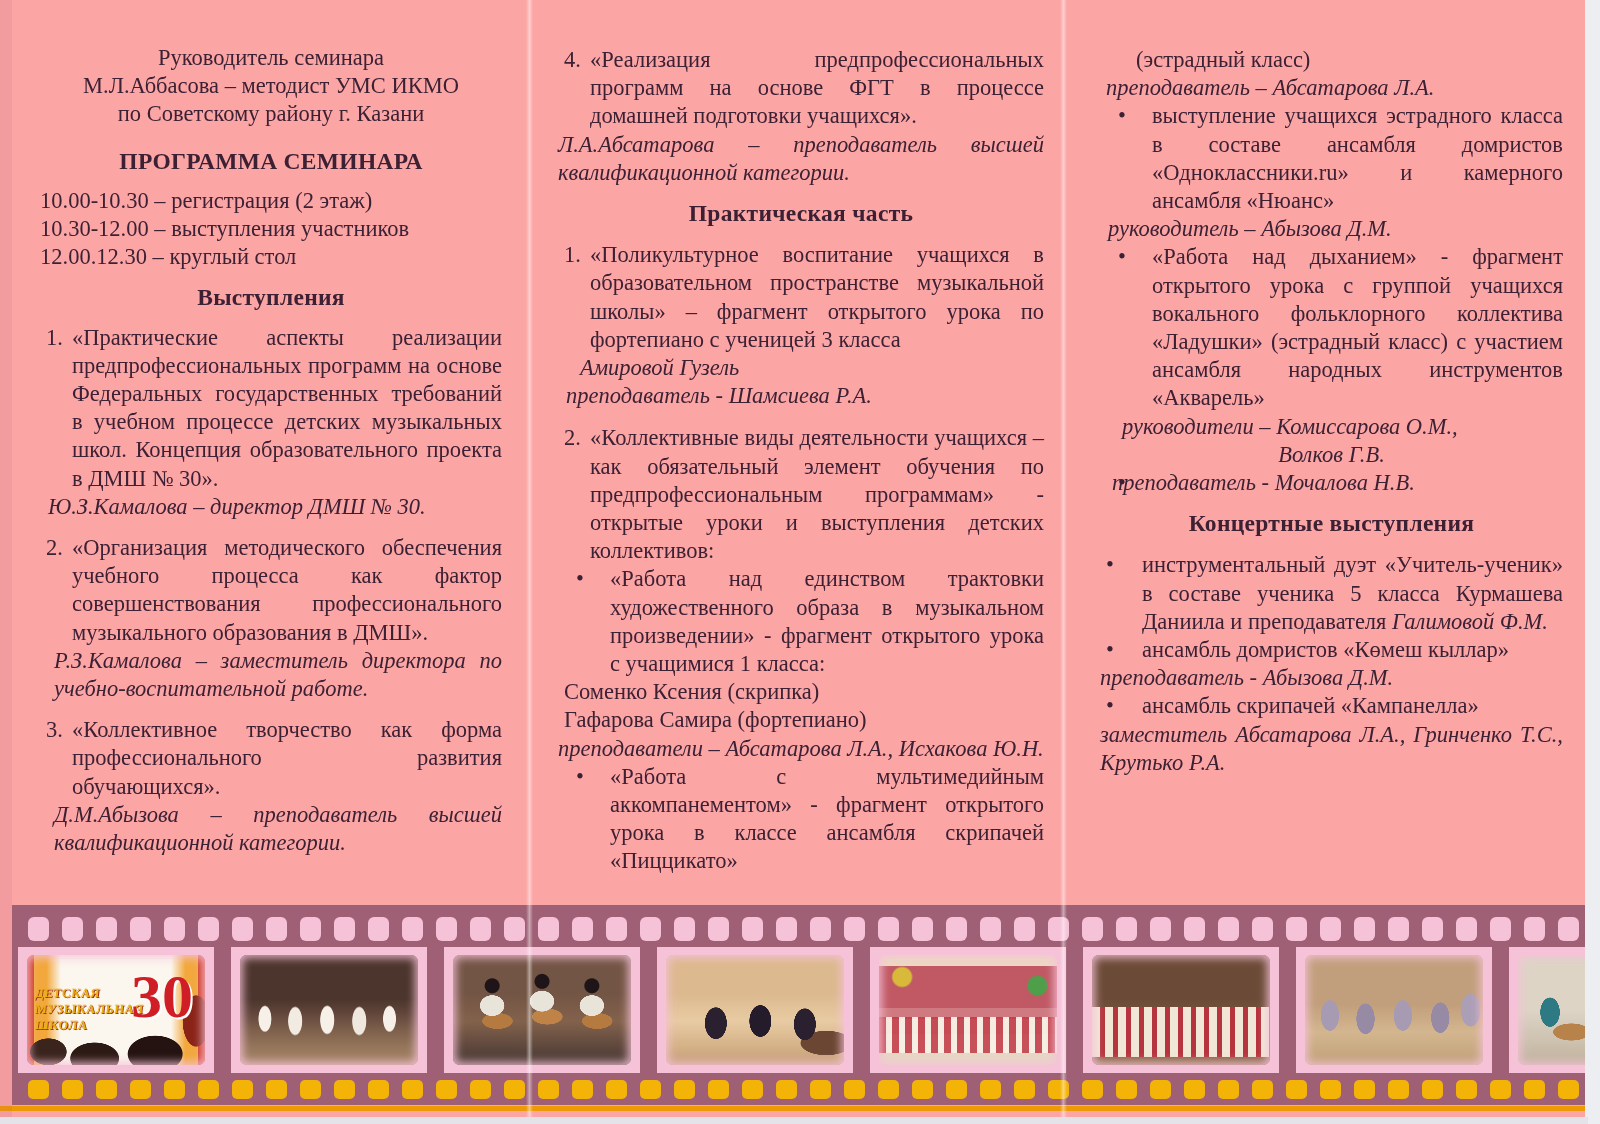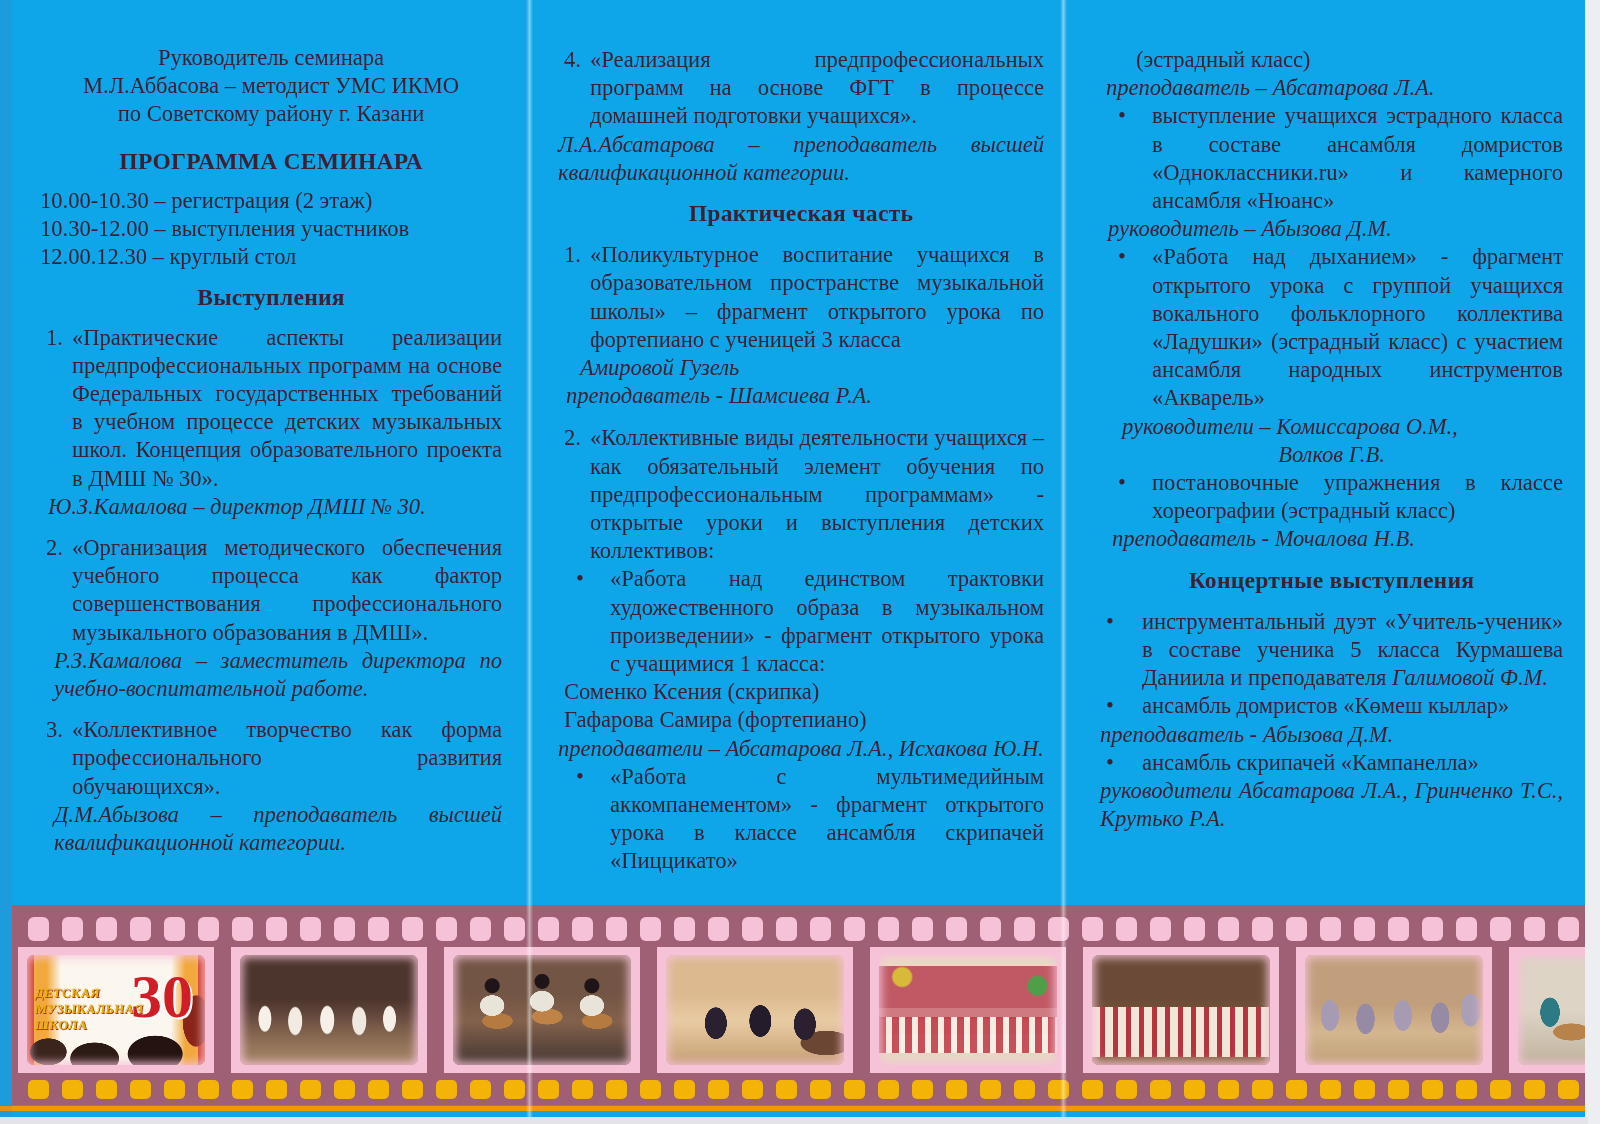--- a/index.html
+++ b/index.html
@@ -1,18 +1,18 @@
 <!DOCTYPE html>
 <html><head>
 <meta charset="utf-8">
 <style>
   html,body{margin:0;padding:0;background:#ffffff;}
   #page{
     position:relative; width:1600px; height:1124px; overflow:hidden;
-    background:#0ea5e9;
+    background:#fca5a5;
     font-family:"Liberation Serif", serif;
     color:#3c2134;
   }
   
   .col{position:absolute; font-size:22.5px; line-height:28.2px;}
   #col-left  {left:40px;  top:44px; width:462px;}
   #col-mid   {left:558px; top:46px; width:486px;}
   #col-right {left:1100px;top:46px; width:463px;}
   .blk{position:relative;}
   .c  {text-align:center;}
@@ -146,28 +146,28 @@
       <div class="blk bul j"><span class="mk">•</span><span>«Работа с мультимедийным аккомпанементом» - фрагмент открытого урока в классе ансамбля скрипачей «Пиццикато»</span></div>
     </div>
   <div id="col-right" class="col">
       <div class="blk" style="margin-left: 36px;"><span>(эстрадный класс)</span></div>
       <div class="blk it" style="margin-left: 6px;"><span>преподаватель – Абсатарова Л.А.</span></div>
       <div class="blk bul j"><span class="mk">•</span><span>выступление учащихся  эстрадного класса в составе ансамбля домристов «Одноклассники.ru» и камерного ансамбля «Нюанс»</span></div>
       <div class="blk it" style="margin-left: 8px;"><span>руководитель – Абызова Д.М.</span></div>
       <div class="blk bul j"><span class="mk">•</span><span>«Работа над дыханием» - фрагмент открытого урока с группой учащихся вокального фольклорного коллектива «Ладушки» (эстрадный класс) с участием ансамбля народных инструментов «Акварель»</span></div>
       <div class="blk it" style="margin-left: 22px; font-family: Liberation Serif, serif;"><span>руководители – Комиссарова О.М.,</span></div>
       <div class="blk it c"><span>Волков Г.В.</span></div>
-      <div class="blk bul j"><span class="mk">•</span><span>постановочные упражнения в классе хореографии (эстрадный класс)</span></div>
+      <div class="blk bul j"><span class="mk">•</span></div>
       <div class="blk it" style="margin-left: 12px;"><span>преподаватель - Мочалова  Н.В.</span></div>
       <div class="blk cb" style="margin-top: 12px;"><span>Концертные выступления</span></div>
       <div class="blk bul c2 j" style="margin-top: 14px;"><span class="mk">•</span><span>инструментальный дуэт «Учитель-ученик» в составе ученика 5 класса Курмашева Даниила и преподавателя </span><span class="it">Галимовой Ф.М.</span></div>
       <div class="blk bul c2"><span class="mk">•</span><span>ансамбль домристов «Көмеш кыллар»</span></div>
       <div class="blk it"><span>преподаватель -  Абызова Д.М.</span></div>
       <div class="blk bul c2"><span class="mk">•</span><span>ансамбль скрипачей «Кампанелла»</span></div>
-      <div class="blk it j"><span>руководители  Абсатарова  Л.А.,  Гринченко Т.С., Крутько Р.А.</span></div>
+      <div class="blk it j"><span>заместитель  Абсатарова  Л.А.,  Гринченко Т.С., Крутько Р.А.</span></div>
     </div>
 
   <div id="strip">
     <div class="holes top">
         <div class="hole"></div>
         <div class="hole"></div>
         <div class="hole"></div>
         <div class="hole"></div>
         <div class="hole"></div>
         <div class="hole"></div>

